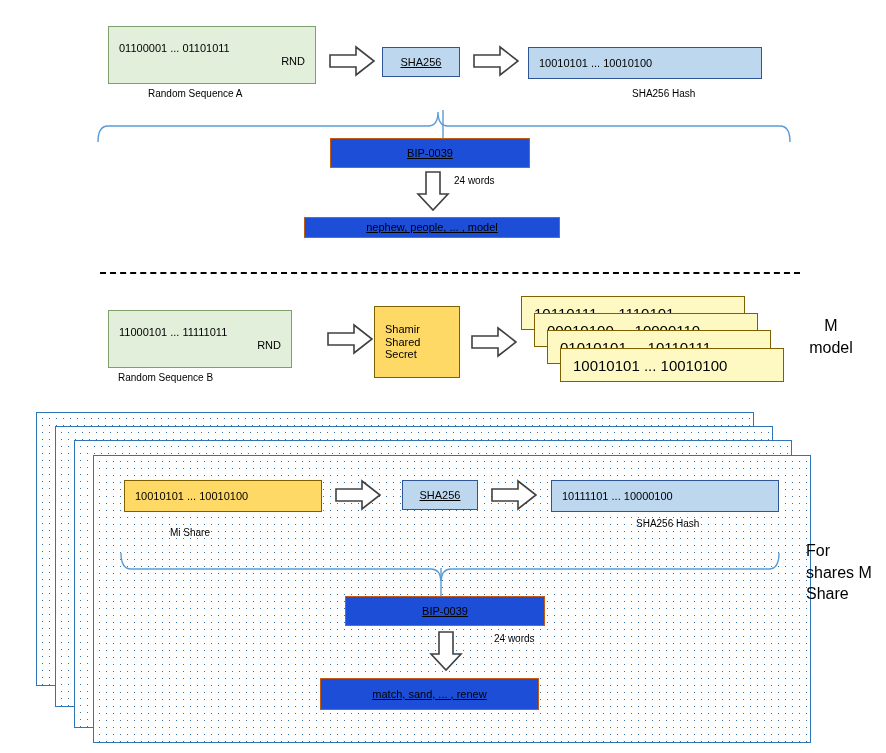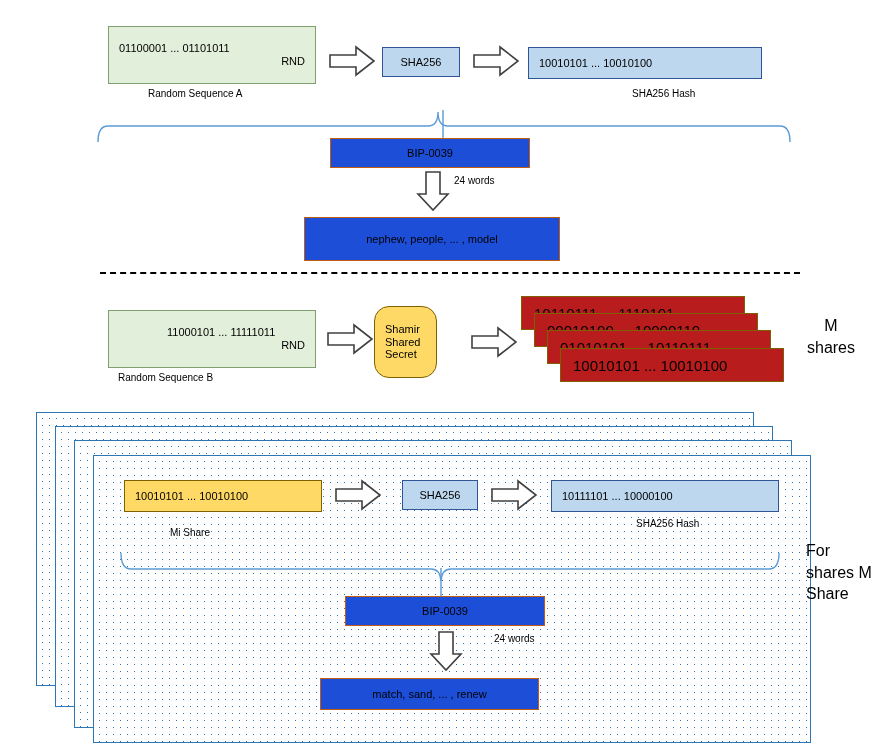--- a/index.html
+++ b/index.html
@@ -14,21 +14,21 @@
     position:absolute;box-sizing:border-box;
     display:flex;align-items:center;
     font-size:11px;line-height:1.15;
   }
   .box-green{background:#e2efda;border:1px solid #7f9f6f;}
   .box-blue{background:#bdd7ee;border:1px solid #2f5597;}
   .box-orange{background:#1d4ed8;border:1px solid #c55a11;}
   .box-yellow{background:#ffd966;border:1px solid #7f6000;}
 
   .pad-l{padding-left:10px;}
-  .center{justify-content:center;}
+  .center{justify-content:center;text-decoration:underline;}
   .rnd-box{flex-direction:column;align-items:stretch;justify-content:center;}
   .rnd-box .l1{text-align:left;padding-left:10px;}
   .rnd-box .l2{text-align:right;padding-right:10px;}
 
   
   .cap{position:absolute;font-size:10px;white-space:nowrap;}
 
   
   .arrow-r{position:absolute;}
   .arrow-d{position:absolute;}
@@ -47,21 +47,21 @@
     background-size:7px 7px;
     background-position:2px 2px;
   }
 
   
   .bracket{position:absolute;}
 
   
   .share{
     position:absolute;box-sizing:border-box;
-    background:#b91c1c;border:1px solid #7f6000;
+    background:#fef9c3;border:1px solid #7f6000;
     font-size:15px;display:flex;align-items:center;padding-left:12px;
     white-space:nowrap;
   }
   .mshares{position:absolute;font-size:16px;text-align:center;line-height:1.35;}
   .forevery{position:absolute;font-size:16px;line-height:1.35;}
 </style>
 </head>
 <body>
 
 <div class="box box-green rnd-box" style="left:108px;top:26px;width:208px;height:58px;">
@@ -90,52 +90,52 @@
   <path d="M11 0 V30" fill="none" stroke="#5b9bd5" stroke-width="1.4"></path>
 </svg>
 
 <div class="box box-orange center" style="left:330px;top:138px;width:200px;height:30px;">BIP-0039</div>
 
 <svg class="arrow-d" style="left:416px;top:170px;" width="34" height="42" viewBox="0 0 34 42">
   <path d="M10 2 H24 V24 H32 L17 40 L2 24 H10 Z" fill="#ffffff" stroke="#404040" stroke-width="1.6"></path>
 </svg>
 <div class="cap" style="left:454px;top:175px;">24 words</div>
 
-<div class="box box-orange center" style="left:304px;top:217px;width:256px;height:44px;">nephew, people, ... , model</div>
+<div class="box box-orange center" style="left:304px;top:217px;width:256px;height:21px;">nephew, people, ... , model</div>
 
 <div class="divider" style="left:100px;top:272px;width:700px;"></div>
 
-<div class="box box-green rnd-box" style="left:108px;top:310px;width:208px;height:58px;padding-left:48px;">
+<div class="box box-green rnd-box" style="left:108px;top:310px;width:184px;height:58px;">
   <div class="l1">11000101 ... 11111011</div>
   <div class="l2">RND</div>
 </div>
 <div class="cap" style="left:118px;top:372px;">Random Sequence B</div>
 
 <svg class="arrow-r" style="left:326px;top:323px;" width="48" height="32" viewBox="0 0 48 32">
   <path d="M2 10 H28 V2 L46 16 L28 30 V22 H2 Z" fill="#ffffff" stroke="#404040" stroke-width="1.6"></path>
 </svg>
 
-<div class="box box-yellow" style="left:374px;top:306px;width:63px;height:72px;flex-direction:column;justify-content:center;align-items:flex-start;padding-left:10px;border-radius:15px;">
+<div class="box box-yellow" style="left:374px;top:306px;width:86px;height:72px;flex-direction:column;justify-content:center;align-items:flex-start;padding-left:10px;">
   <div>Shamir</div>
   <div>Shared</div>
   <div>Secret</div>
 </div>
 
 <svg class="arrow-r" style="left:470px;top:326px;" width="48" height="32" viewBox="0 0 48 32">
   <path d="M2 10 H28 V2 L46 16 L28 30 V22 H2 Z" fill="#ffffff" stroke="#404040" stroke-width="1.6"></path>
 </svg>
 
 <div class="share" style="left:521px;top:296px;width:224px;height:34px;z-index:1;">10110111 ... 1110101</div>
 <div class="share" style="left:534px;top:313px;width:224px;height:34px;z-index:2;">00010100 ... 10000110</div>
 <div class="share" style="left:547px;top:330px;width:224px;height:34px;z-index:3;">01010101 ... 10110111</div>
 <div class="share" style="left:560px;top:348px;width:224px;height:34px;z-index:4;">10010101 ... 10010100</div>
 
 <div class="mshares" style="left:796px;top:315px;width:70px;">
   <div>M</div>
-  <div>shares</div>
+  <div>model</div>
 </div>
 
 <div class="panel" style="left:36px;top:412px;width:718px;height:274px;z-index:1;"></div>
 <div class="panel" style="left:55px;top:426px;width:718px;height:281px;z-index:2;"></div>
 <div class="panel" style="left:74px;top:440px;width:718px;height:288px;z-index:3;"></div>
 <div class="panel" style="left:93px;top:455px;width:718px;height:288px;z-index:4;"></div>
 
 <div class="box box-yellow pad-l" style="left:124px;top:480px;width:198px;height:32px;z-index:5;">10010101 ... 10010100</div>
 <div class="cap" style="left:170px;top:527px;z-index:5;">Mi Share</div>
 

